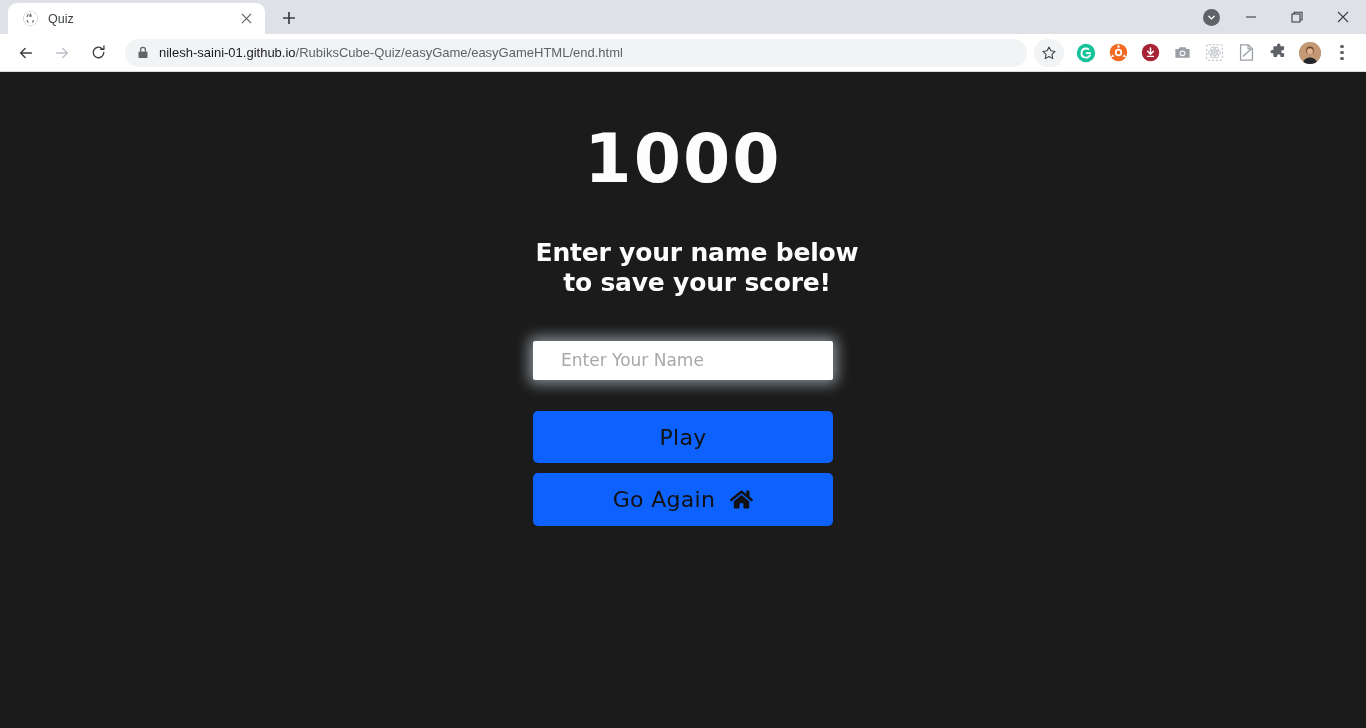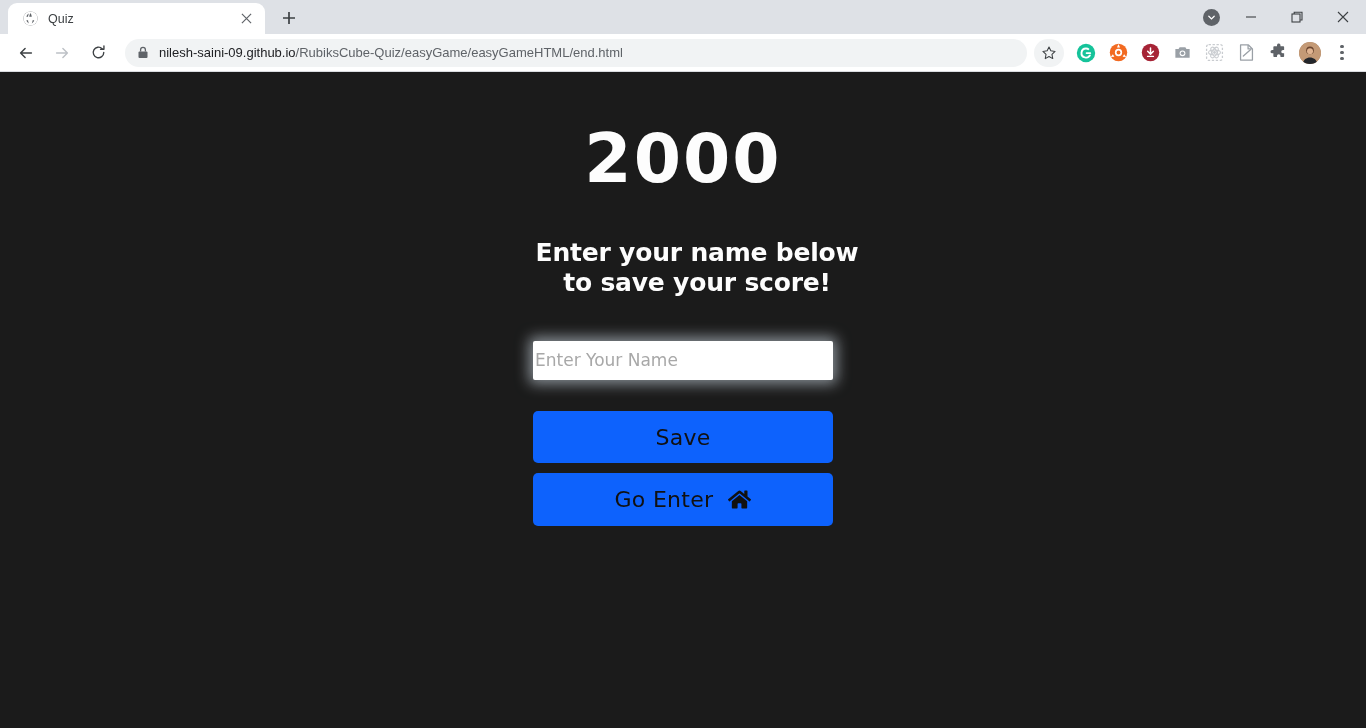--- a/index.html
+++ b/index.html
@@ -96,21 +96,21 @@
   }
   .subtitle {
     margin-top:45px;
     font-family:"DejaVu Sans", sans-serif;
     font-size:25px; font-weight:700; color:#fdfdfd; text-align:center;
     line-height:1.2; max-width:330px; letter-spacing:-0.2px;margin-left:28px;
   }
   .name-input {
     width:300px; height:51px; margin-top:43px;
     background:#fff; border:none; outline:none; border-radius:2px;
-    padding:0 2px; font-size:17px; color:#0c4a6e;
+    padding:0 28px; font-size:17px; color:#0c4a6e;
     font-family:"DejaVu Sans", sans-serif;
     box-shadow:0 0 14px 4px rgba(225,238,250,0.55);
   }
   .name-input::placeholder { color:#a8a8a8; }
   .btn {
     width:300px; height:69px; margin-top:31px; border:none; border-radius:5px;
     background:#0d62fd; color:#111; cursor:pointer;
     font-family:"DejaVu Sans", sans-serif;
     font-size:22px; display:flex; align-items:center; justify-content:center;
     gap:15px; letter-spacing:0.3px;
@@ -188,21 +188,21 @@
       </svg>
     </div>
 
     <div class="omnibox">
       <span class="lock">
         <svg width="12" height="13" viewBox="0 0 12 13">
           <rect x="1.5" y="5.4" width="9" height="6.6" rx="1" fill="#5f6368"></rect>
           <path d="M3.6 5.4 V3.7 a2.4 2.4 0 0 1 4.8 0 V5.4" stroke="#5f6368" stroke-width="1.3" fill="none"></path>
         </svg>
       </span>
-      <span class="url"><b>nilesh-saini-09.github.io</b><span>/RubiksCube-Quiz/easyGame/easyGameHTML/end.html</span></span>
+      <span class="url"><b>nilesh-saini-01.github.io</b><span>/RubiksCube-Quiz/easyGame/easyGameHTML/end.html</span></span>
     </div>
 
     <div class="star-wrap">
       <svg width="16" height="16" viewBox="0 0 20 20">
         <path d="M10 2.4 L12.3 7.3 L17.6 8 L13.7 11.7 L14.7 17 L10 14.4 L5.3 17 L6.3 11.7 L2.4 8 L7.7 7.3 Z" fill="none" stroke="#3c4043" stroke-width="1.3" stroke-linejoin="round"></path>
       </svg>
     </div>
 
     <div class="tb-icon">
       <svg width="20" height="20" viewBox="0 0 24 24">
@@ -269,32 +269,32 @@
     <div class="tb-icon">
       <span class="dots">
           <i></i>
           <i></i>
           <i></i>
         </span>
     </div>
   </div>
 
   <div class="viewport">
-    <div class="score">2000</div>
+    <div class="score">1000</div>
     <div class="subtitle">Enter your name below to save your score!</div>
 
     <input class="name-input" type="text" placeholder="Enter Your Name" style="">
 
     <button class="btn">
-      <span>Save</span>
+      <span>Play</span>
     </button>
 
 
     <button class="btn b2">
-      <span>Go Enter</span>
+      <span>Go Again</span>
       <span class="home-icon">
         <svg width="23" height="23" viewBox="0 0 576 512">
           <path fill="#111111" d="M280.4 148.3L96 300.1V464a16 16 0 0 0 16 16l112.1-.3a16 16 0 0 0 15.9-16V368a16 16 0 0 1 16-16h64a16 16 0 0 1 16 16v95.6a16 16 0 0 0 16 16.1L464 480a16 16 0 0 0 16-16V300L295.7 148.3a12.2 12.2 0 0 0-15.3 0zM571.6 251.5L488 182.6V44.1a12 12 0 0 0-12-12h-56a12 12 0 0 0-12 12v72.6L318.5 43a48 48 0 0 0-61 0L4.3 251.5a12 12 0 0 0-1.6 16.9l25.5 31a12 12 0 0 0 16.9 1.6L280.4 106.2a12.2 12.2 0 0 1 15.3 0l235.3 194.8a12 12 0 0 0 16.9-1.6l25.5-31a12 12 0 0 0-1.8-16.9z"></path>
         </svg>
       </span>
     </button>
   </div>
 
 </div>
 

